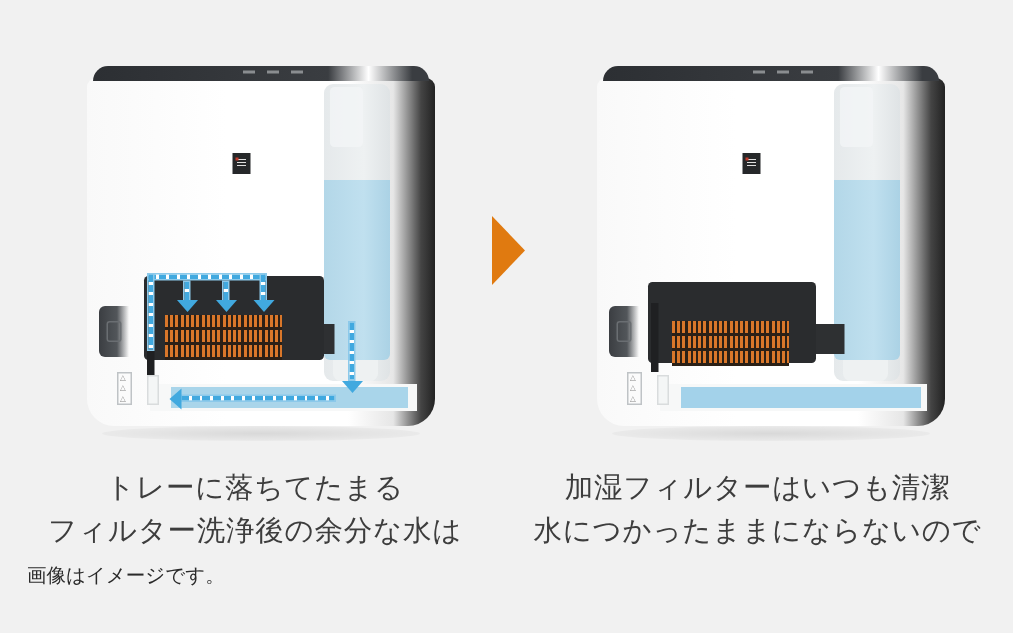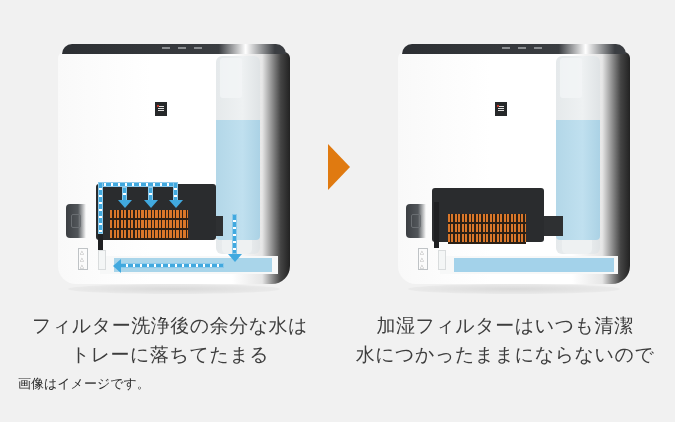--- a/index.html
+++ b/index.html
@@ -145,21 +145,21 @@
     <div class="filter-tray"></div>
     <div class="filter-frame right"></div>
     <div class="filter-core right"></div>
     <div class="handle" style="left:36px; top:158px;"></div>
     <div class="gauge"></div>
     <div class="float"></div>
   </div>
 </div>
 
 <div class="caption left">
+  <span>トレーに落ちてたまる</span>
   <span>フィルター洗浄後の余分な水は</span>
-  <span>トレーに落ちてたまる</span>
 </div>
 <div class="caption right">
   <span>加湿フィルターはいつも清潔</span>
   <span>水につかったままにならないので</span>
 </div>
 
 <div class="note">画像はイメージです。</div>
 
 </body></html>

